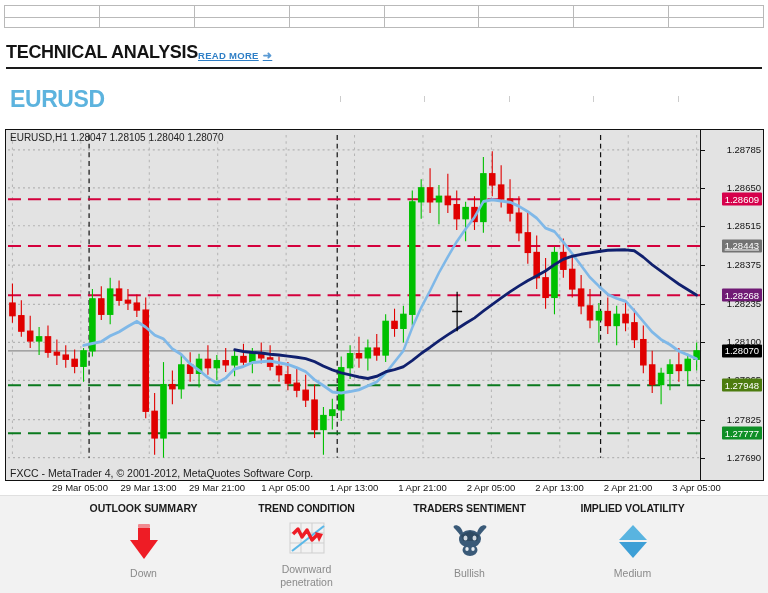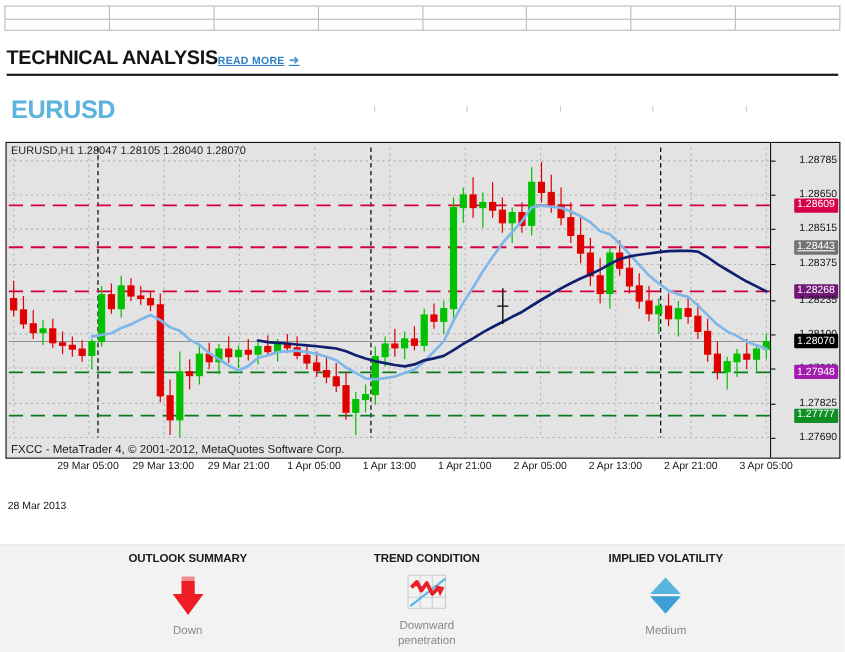--- a/index.html
+++ b/index.html
@@ -44,21 +44,21 @@
   .stats { display:flex; flex:1; }
   .stat {
     flex:1; text-align:center; border-right:1px solid #cccccc; padding:0 2px;
   }
   .stat:last-child { border-right:none; }
   .stat-lab { font-size:10.5px; font-weight:bold; color:#2b2b2b; letter-spacing:.2px; }
   .stat-val { font-size:11.5px; font-weight:bold; color:#111111; margin-top:6px; }
 
   
   .chart-wrap {
-    position:relative; margin:6px 4px 0 5px; height:288px;
+    position:relative; margin:6px 4px 0 5px; height:352px;
     background:#e3e3e3; border:1px solid #111111;
   }
   .chart-svg { position:absolute; inset:0; width:100%; height:100%; }
   .mt4-label {
     position:absolute; left:4px; top:2px; font-size:10px; color:#222;
     font-family:"Liberation Sans", sans-serif; white-space:nowrap;
   }
   .mt4-foot {
     position:absolute; left:4px; bottom:1px; font-size:10.5px; color:#1c1c1c;
     white-space:nowrap;
@@ -377,21 +377,21 @@
       <div class="ytick" style="top: 38.6023%;">1.28375</div>
       <div style="position: absolute; right: 58px; width: 4px; height: 1px; background: rgb(17, 17, 17); top: 38.6023%;"></div>
       <div class="ytick badge" style="top: 47.1958%; background: #701a75;">1.28268</div>
       <div class="ytick" style="top: 49.8462%;">1.28235</div>
       <div style="position: absolute; right: 58px; width: 4px; height: 1px; background: rgb(17, 17, 17); top: 49.8462%;"></div>
       <div class="ytick" style="top: 60.6885%;">1.28100</div>
       <div style="position: absolute; right: 58px; width: 4px; height: 1px; background: rgb(17, 17, 17); top: 60.6885%;"></div>
       <div class="ytick badge" style="top: 63.0979%; background: rgb(0, 0, 0);">1.28070</div>
       <div class="ytick" style="top: 71.5308%;">1.27965</div>
       <div style="position: absolute; right: 58px; width: 4px; height: 1px; background: rgb(17, 17, 17); top: 71.5308%;"></div>
-      <div class="ytick badge" style="top: 72.8961%; background: #a21caf;">1.27948</div>
+      <div class="ytick badge" style="top: 72.8961%; background: #4d7c0f;">1.27948</div>
       <div class="ytick" style="top: 82.7747%;">1.27825</div>
       <div style="position: absolute; right: 58px; width: 4px; height: 1px; background: rgb(17, 17, 17); top: 82.7747%;"></div>
       <div class="ytick badge" style="top: 86.6297%; background: rgb(14, 143, 38);">1.27777</div>
       <div class="ytick" style="top: 93.617%;">1.27690</div>
       <div style="position: absolute; right: 58px; width: 4px; height: 1px; background: rgb(17, 17, 17); top: 93.617%;"></div>
     </div>
 </div>
 
 <div class="xaxis" id="xaxis">
     <div class="xtick" style="left: 2px; transform: none; margin-top: 37px;">28 Mar 2013</div>
@@ -431,20 +431,37 @@
             <line x1="4" y1="22" x2="38" y2="22"></line>
           </g>
           <line x1="6" y1="30" x2="38" y2="5" stroke="#5bb8e8" stroke-width="2.2"></line>
           <polyline points="7,13 12,8 16,16 21,9 26,19 32,13" fill="none" stroke="#ee1c25" stroke-width="3.4" stroke-linejoin="round"></polyline>
           <polygon points="29,11 37,13 33,21" fill="#ee1c25"></polygon>
         </svg>
       </div>
       <div class="panel-val">Downward<br>penetration</div>
     </div>
     <div class="panel">
+      <div class="panel-title">TRADERS SENTIMENT</div>
+      <div class="panel-icon">
+        <svg width="40" height="40" viewBox="0 0 40 40">
+          <path d="M4 6 C2 3 7 2 10 5 C12 7 13 10 13 12 L10 13 C8 10 6 8 4 6 Z" fill="#3a5a78"></path>
+          <path d="M36 6 C38 3 33 2 30 5 C28 7 27 10 27 12 L30 13 C32 10 34 8 36 6 Z" fill="#3a5a78"></path>
+          <ellipse cx="20" cy="17" rx="11" ry="9" fill="#3a5a78"></ellipse>
+          <path d="M11 13 L20 9 L29 13 L27 19 L13 19 Z" fill="#2e4a63"></path>
+          <ellipse cx="15.5" cy="16" rx="2" ry="2.6" fill="#cfd8e0"></ellipse>
+          <ellipse cx="24.5" cy="16" rx="2" ry="2.6" fill="#cfd8e0"></ellipse>
+          <ellipse cx="20" cy="28" rx="7.5" ry="6" fill="#3a5a78"></ellipse>
+          <ellipse cx="17" cy="27" rx="1.7" ry="2.1" fill="#e8edf2"></ellipse>
+          <ellipse cx="23" cy="27" rx="1.7" ry="2.1" fill="#e8edf2"></ellipse>
+        </svg>
+      </div>
+      <div class="panel-val">Bullish</div>
+    </div>
+    <div class="panel">
       <div class="panel-title">IMPLIED VOLATILITY</div>
       <div class="panel-icon">
         <svg width="34" height="40" viewBox="0 0 34 40">
           <polygon points="17,3 31,18 3,18" fill="#59b4e0"></polygon>
           <polygon points="3,20 31,20 17,36" fill="#3d9fd6"></polygon>
         </svg>
       </div>
       <div class="panel-val">Medium</div>
     </div>
   </div>

